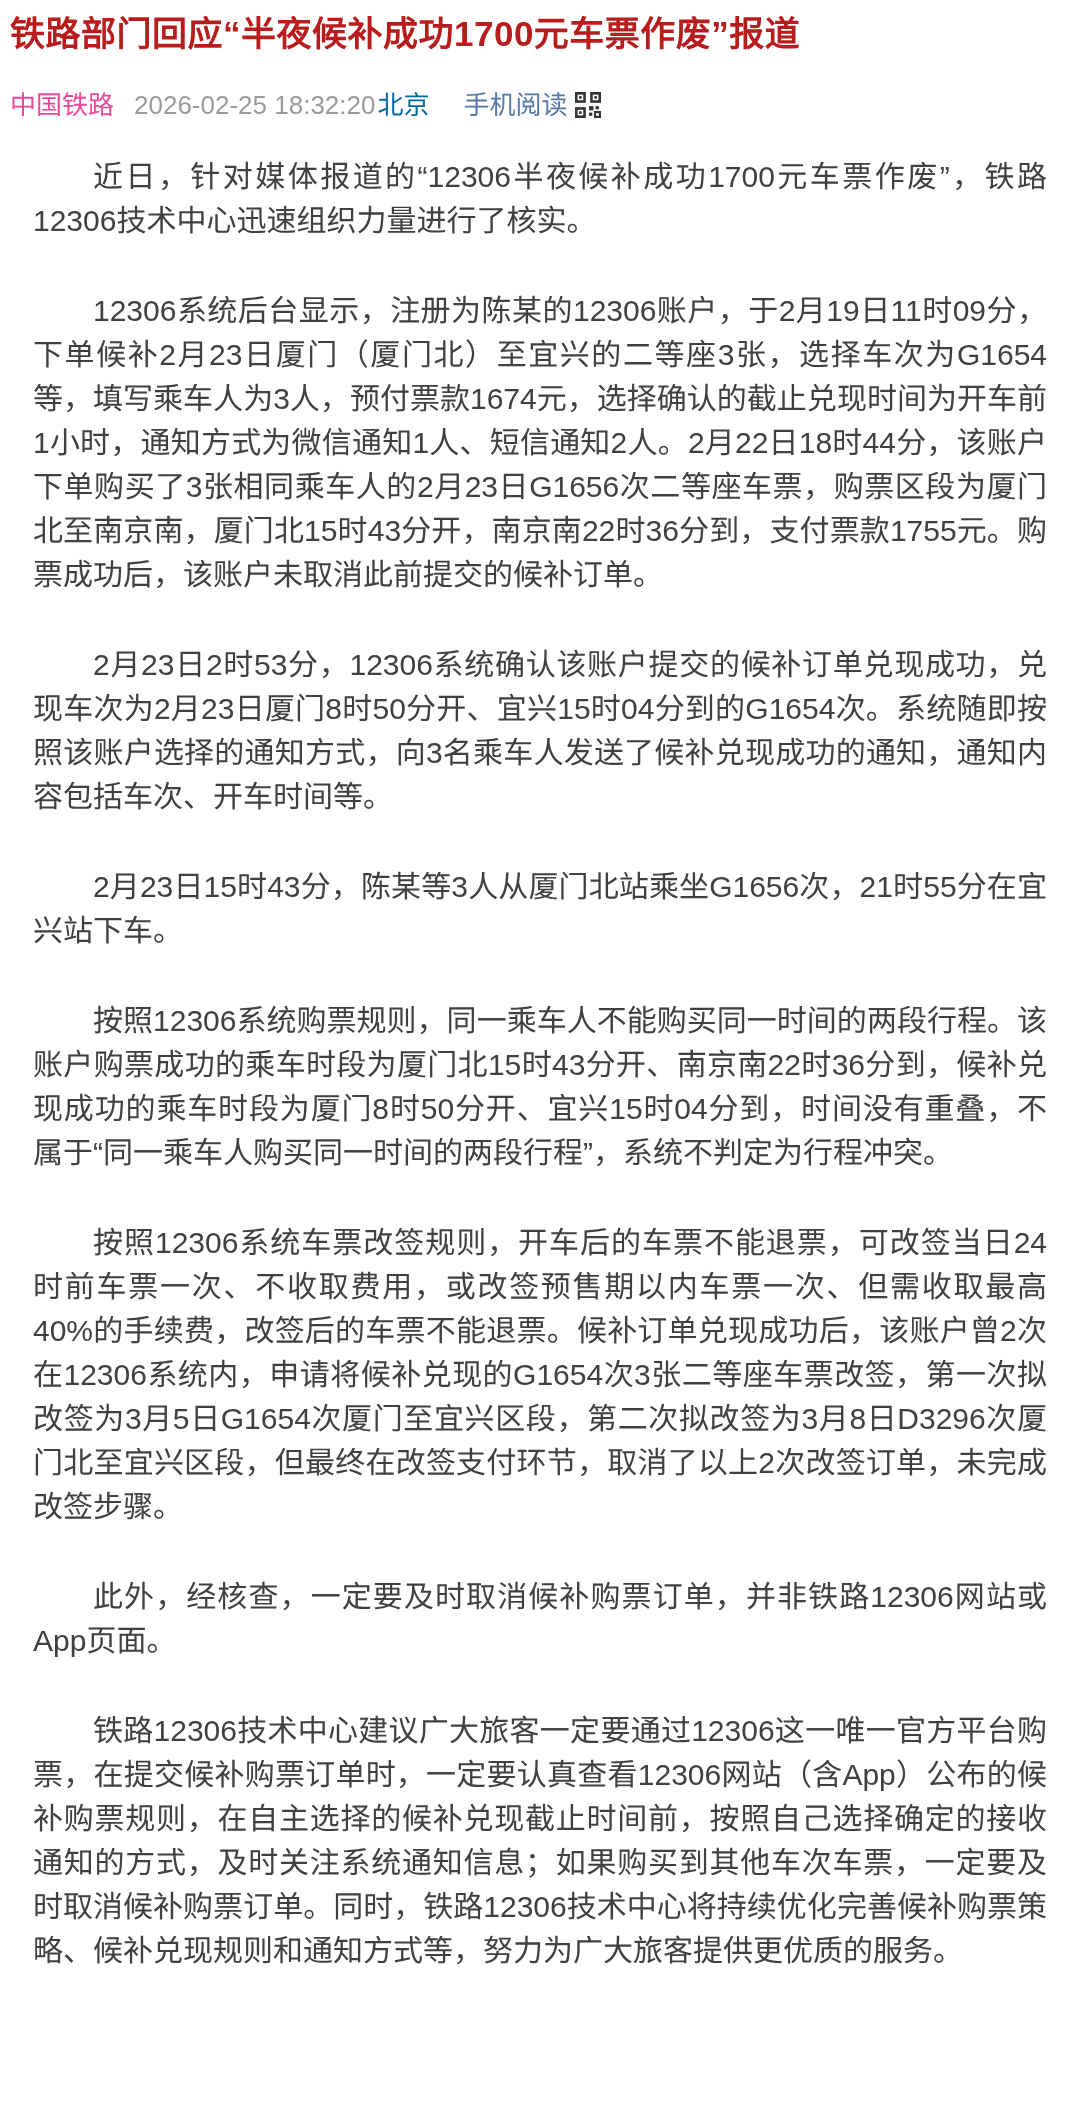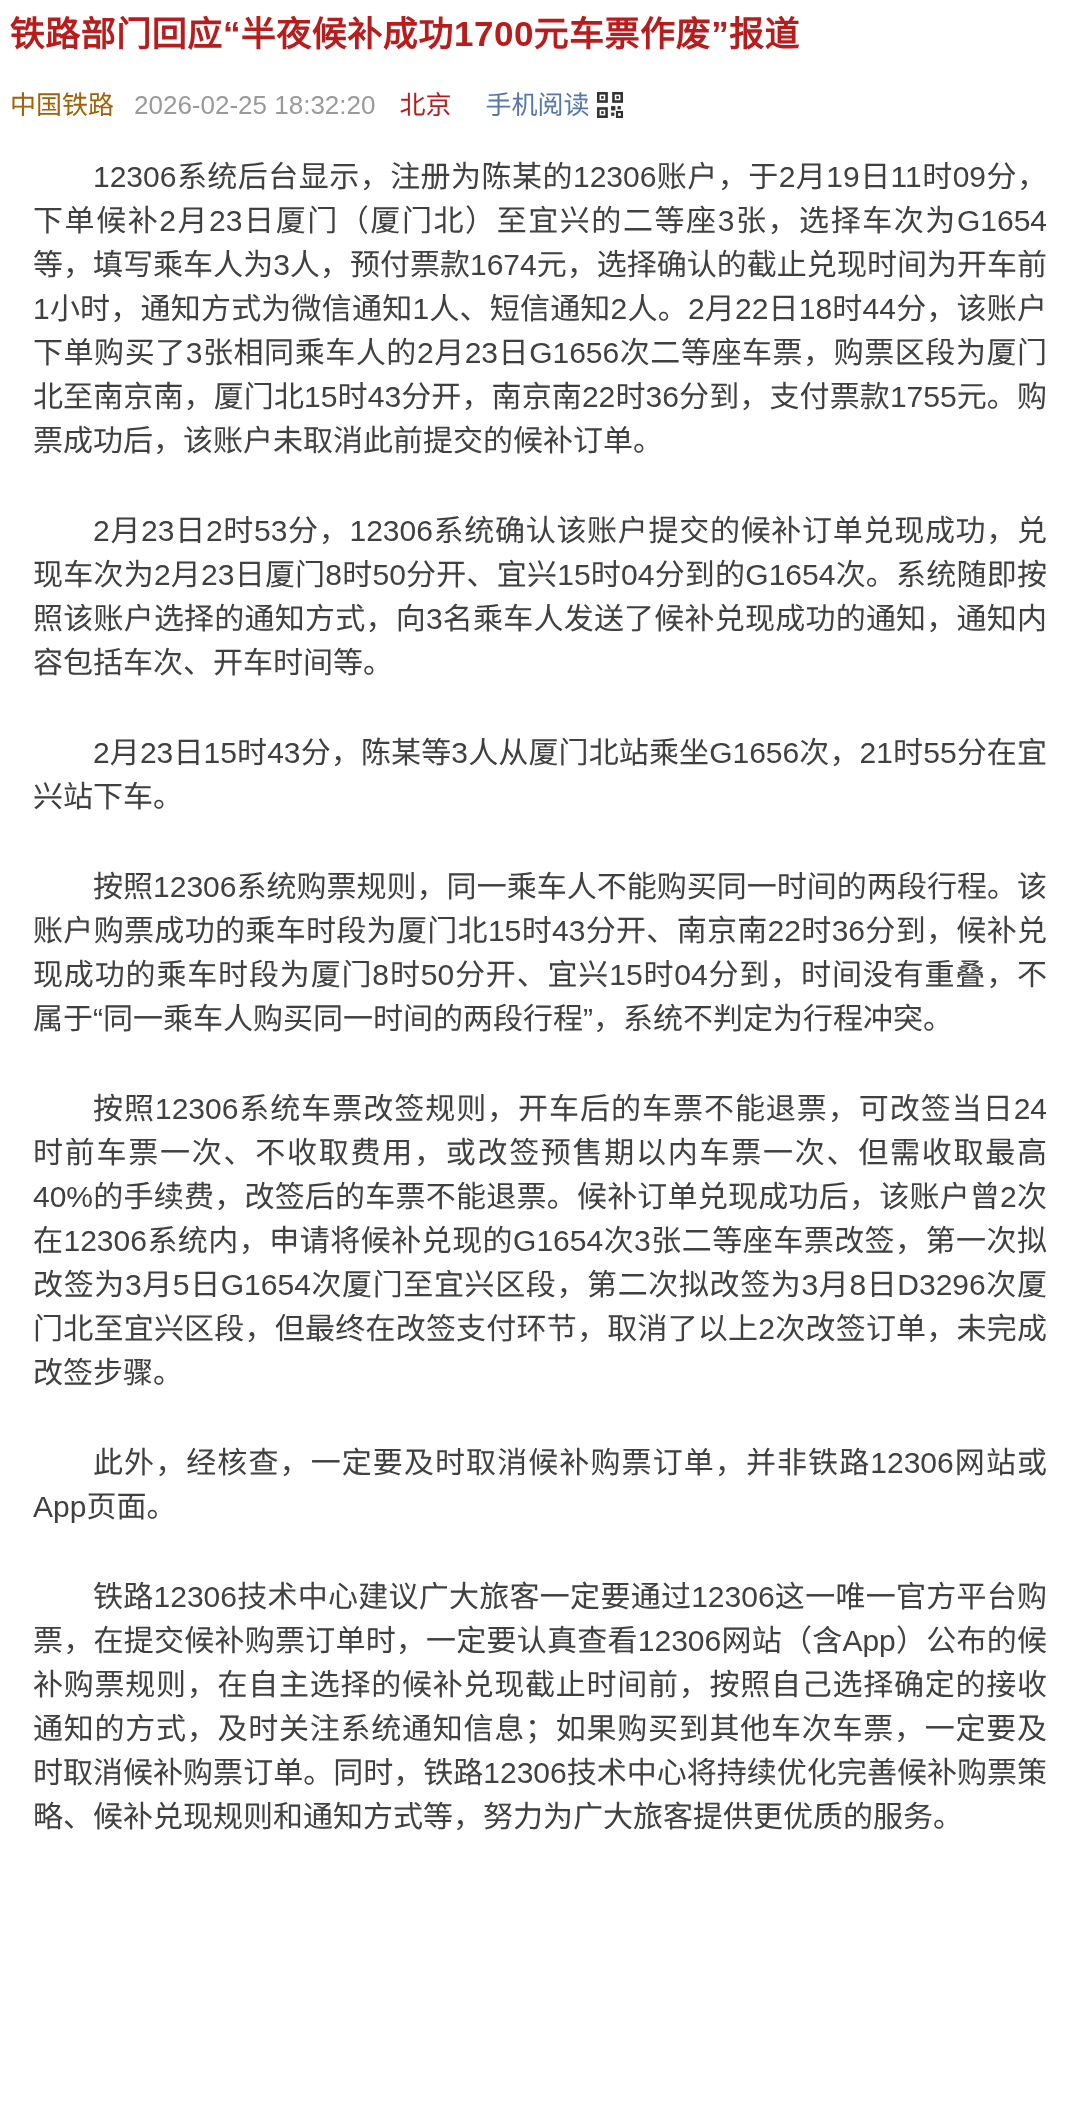--- a/index.html
+++ b/index.html
@@ -28,31 +28,31 @@
   }
   .meta {
     margin-top: 34px;
     display: flex;
     align-items: center;
     font-size: 26px;
     line-height: 1.2;
     white-space: nowrap;
   }
   .source-link {
-    color: #a16207;
+    color: #ec4899;
     text-decoration: none;
     cursor: pointer;
   }
   .timestamp {
     color: #9a9a9a;
     margin-left: 20px;
   }
   .location {
-    color: #b91c1c;
-    margin-left: 24px;
+    color: #0369a1;
+    margin-left: 2px;
   }
   .mobile-read-link {
     color: #5577ad;
     text-decoration: none;
     margin-left: 34px;
     cursor: pointer;
   }
   .qr-icon {
     display: inline-block;
     margin-left: 8px;
@@ -103,20 +103,21 @@
           <rect x="19" y="13" width="3" height="3"></rect>
           <rect x="13" y="19" width="3" height="3"></rect>
           <rect x="17.5" y="17.5" width="6.5" height="6.5"></rect>
           <rect x="19.5" y="19.5" width="2.5" height="2.5" fill="#ffffff"></rect>
         </svg>
       </span>
     </div>
   </div>
 
   <div class="article">
+    <p>近日，针对媒体报道的“12306半夜候补成功1700元车票作废”，铁路12306技术中心迅速组织力量进行了核实。</p>
     <p>12306系统后台显示，注册为陈某的12306账户，于2月19日11时09分，下单候补2月23日厦门（厦门北）至宜兴的二等座3张，选择车次为G1654等，填写乘车人为3人，预付票款1674元，选择确认的截止兑现时间为开车前1小时，通知方式为微信通知1人、短信通知2人。2月22日18时44分，该账户下单购买了3张相同乘车人的2月23日G1656次二等座车票，购票区段为厦门北至南京南，厦门北15时43分开，南京南22时36分到，支付票款1755元。购票成功后，该账户未取消此前提交的候补订单。</p>
     <p>2月23日2时53分，12306系统确认该账户提交的候补订单兑现成功，兑现车次为2月23日厦门8时50分开、宜兴15时04分到的G1654次。系统随即按照该账户选择的通知方式，向3名乘车人发送了候补兑现成功的通知，通知内容包括车次、开车时间等。</p>
     <p>2月23日15时43分，陈某等3人从厦门北站乘坐G1656次，21时55分在宜兴站下车。</p>
     <p>按照12306系统购票规则，同一乘车人不能购买同一时间的两段行程。该账户购票成功的乘车时段为厦门北15时43分开、南京南22时36分到，候补兑现成功的乘车时段为厦门8时50分开、宜兴15时04分到，时间没有重叠，不属于“同一乘车人购买同一时间的两段行程”，系统不判定为行程冲突。</p>
     <p>按照12306系统车票改签规则，开车后的车票不能退票，可改签当日24时前车票一次、不收取费用，或改签预售期以内车票一次、但需收取最高40%的手续费，改签后的车票不能退票。候补订单兑现成功后，该账户曾2次在12306系统内，申请将候补兑现的G1654次3张二等座车票改签，第一次拟改签为3月5日G1654次厦门至宜兴区段，第二次拟改签为3月8日D3296次厦门北至宜兴区段，但最终在改签支付环节，取消了以上2次改签订单，未完成改签步骤。</p>
     <p>此外，经核查，一定要及时取消候补购票订单，并非铁路12306网站或App页面。</p>
     <p>铁路12306技术中心建议广大旅客一定要通过12306这一唯一官方平台购票，在提交候补购票订单时，一定要认真查看12306网站（含App）公布的候补购票规则，在自主选择的候补兑现截止时间前，按照自己选择确定的接收通知的方式，及时关注系统通知信息；如果购买到其他车次车票，一定要及时取消候补购票订单。同时，铁路12306技术中心将持续优化完善候补购票策略、候补兑现规则和通知方式等，努力为广大旅客提供更优质的服务。</p>
   </div>
 
 </div>

